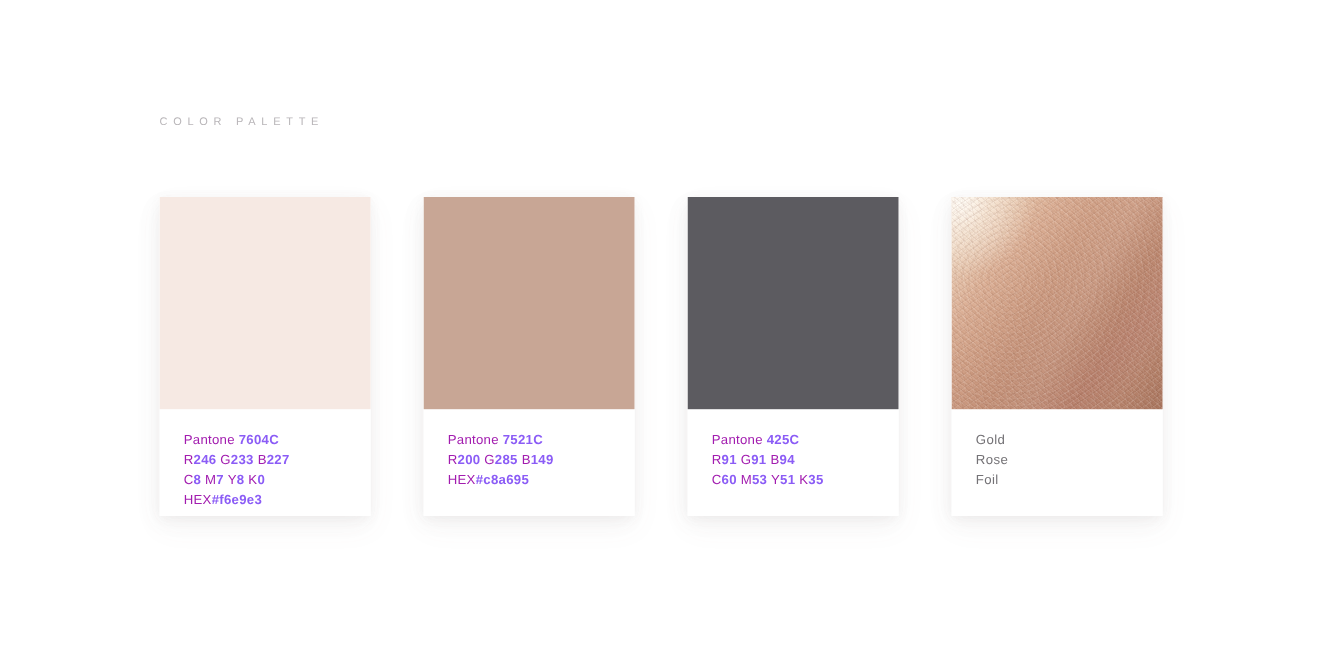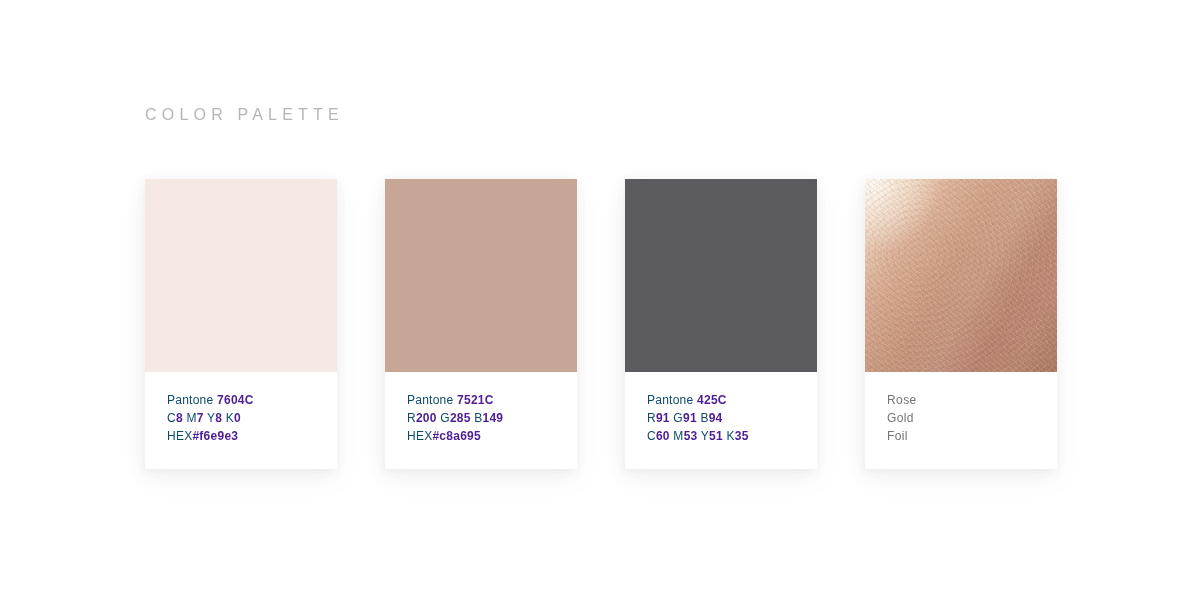--- a/index.html
+++ b/index.html
@@ -20,21 +20,21 @@
     position: relative;
     width: 1200px;
     height: 602px;
   }
 
   
   .page-title {
     position: absolute;
     left: 145px;
     top: 106px;
-    font-size: 16px;
+    font-size: 10px;
     letter-spacing: 5.2px;
     color: #b8b5b8;
     font-weight: 400;
     white-space: nowrap;
     text-transform: uppercase;
   }
 
   
   .cards {
     position: absolute;
@@ -141,25 +141,25 @@
   }
 
   .line {
     font-size: 12px;
     line-height: 18px;
     color: #6f6d70;
     white-space: nowrap;
     letter-spacing: 0.25px;
   }
   .line .lbl {
-    color: #0c4a6e;
+    color: #a21caf;
     font-weight: 400;
   }
   .line .val {
-    color: #4c1d95;
+    color: #8b5cf6;
     font-weight: 600;
   }
   .line.plain {
     color: #747276;
     font-weight: 400;
     letter-spacing: 0.4px;
   }
 </style>
 </head>
 <body style="background: rgb(255, 255, 255);">
@@ -170,20 +170,23 @@
 
   <div class="cards">
 
     <div class="card">
       <div class="swatch" style="background:#f6e9e3;"></div>
       <div class="info">
         <div class="line">
           <span class="lbl">Pantone </span><span class="val">7604C</span>
         </div>
         <div class="line">
+          <span class="lbl">R</span><span class="val">246</span><span class="lbl"> G</span><span class="val">233</span><span class="lbl"> B</span><span class="val">227</span>
+        </div>
+        <div class="line">
           <span class="lbl">C</span><span class="val">8</span><span class="lbl"> M</span><span class="val">7</span><span class="lbl"> Y</span><span class="val">8</span><span class="lbl"> K</span><span class="val">0</span>
         </div>
         <div class="line">
           <span class="lbl">HEX</span><span class="val">#f6e9e3</span>
         </div>
       </div>
     </div>
 
     <div class="card">
       <div class="swatch" style="background:#c8a695;"></div>
@@ -211,20 +214,20 @@
         </div>
         <div class="line">
           <span class="lbl">C</span><span class="val">60</span><span class="lbl"> M</span><span class="val">53</span><span class="lbl"> Y</span><span class="val">51</span><span class="lbl"> K</span><span class="val">35</span>
         </div>
       </div>
     </div>
 
     <div class="card">
       <div class="swatch foil"></div>
       <div class="info">
+        <div class="line plain">Gold</div>
         <div class="line plain">Rose</div>
-        <div class="line plain">Gold</div>
         <div class="line plain">Foil</div>
       </div>
     </div>
 
   </div>
 </div>
 
 </body></html>

